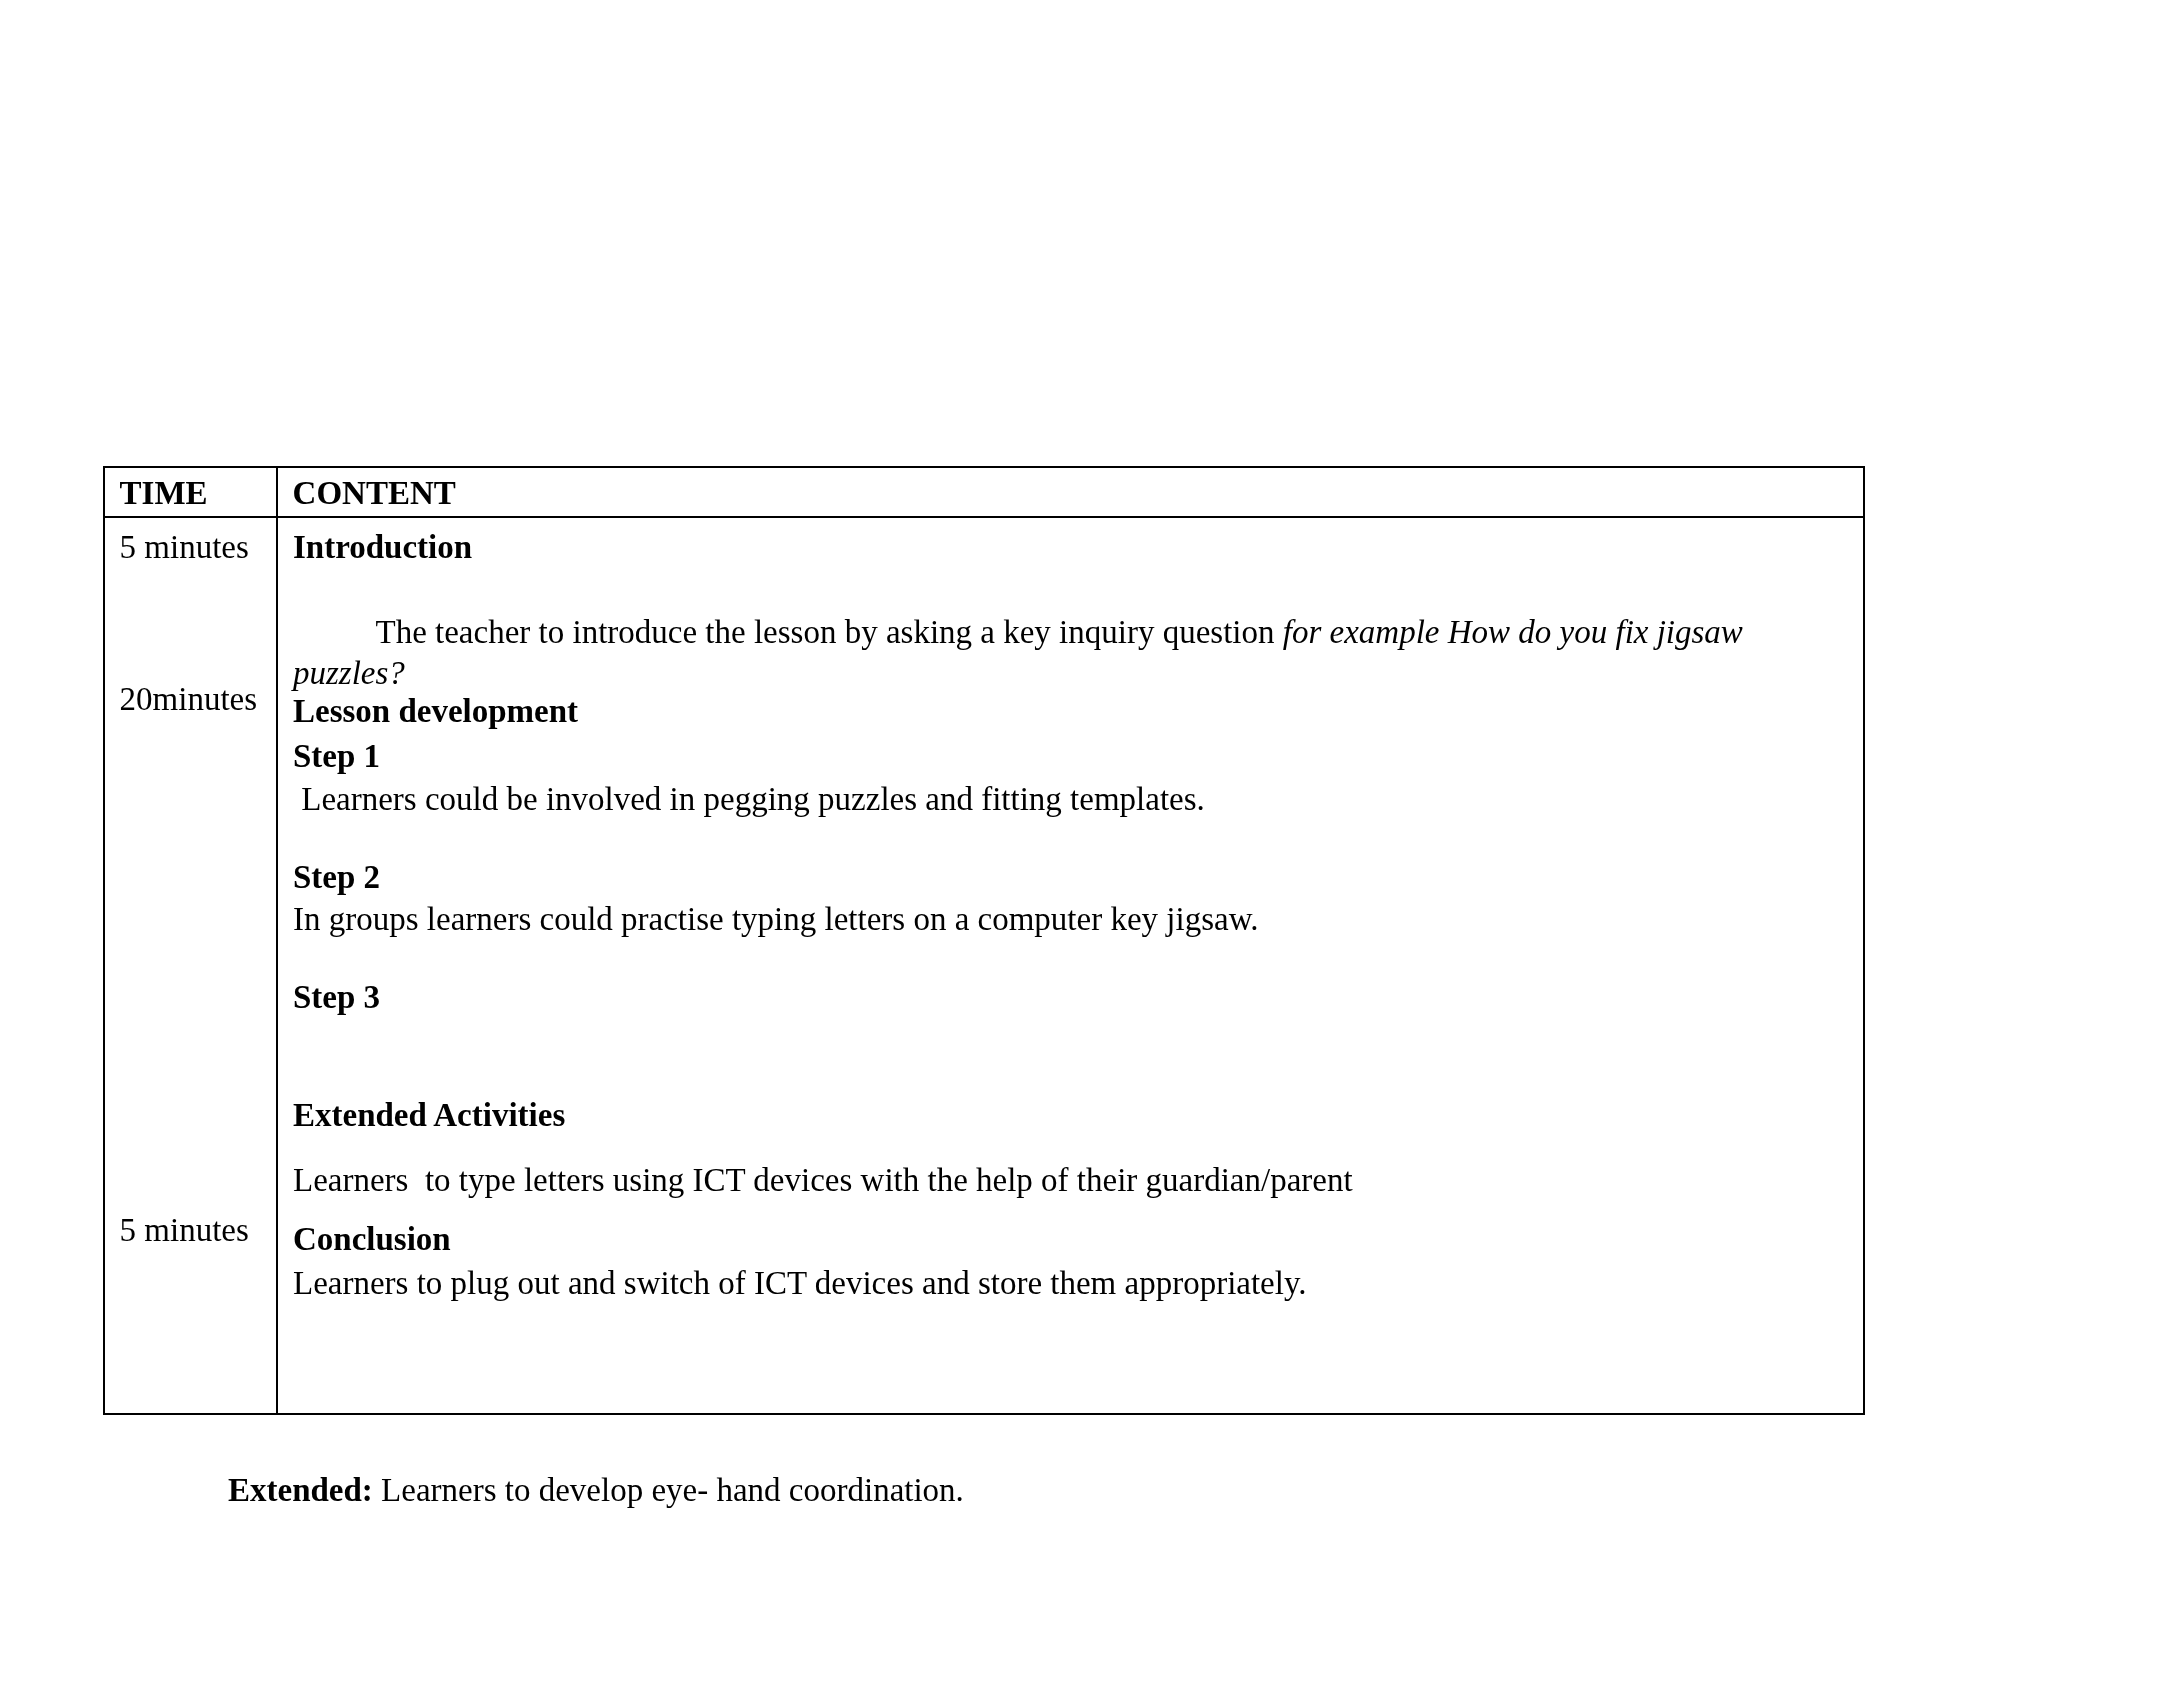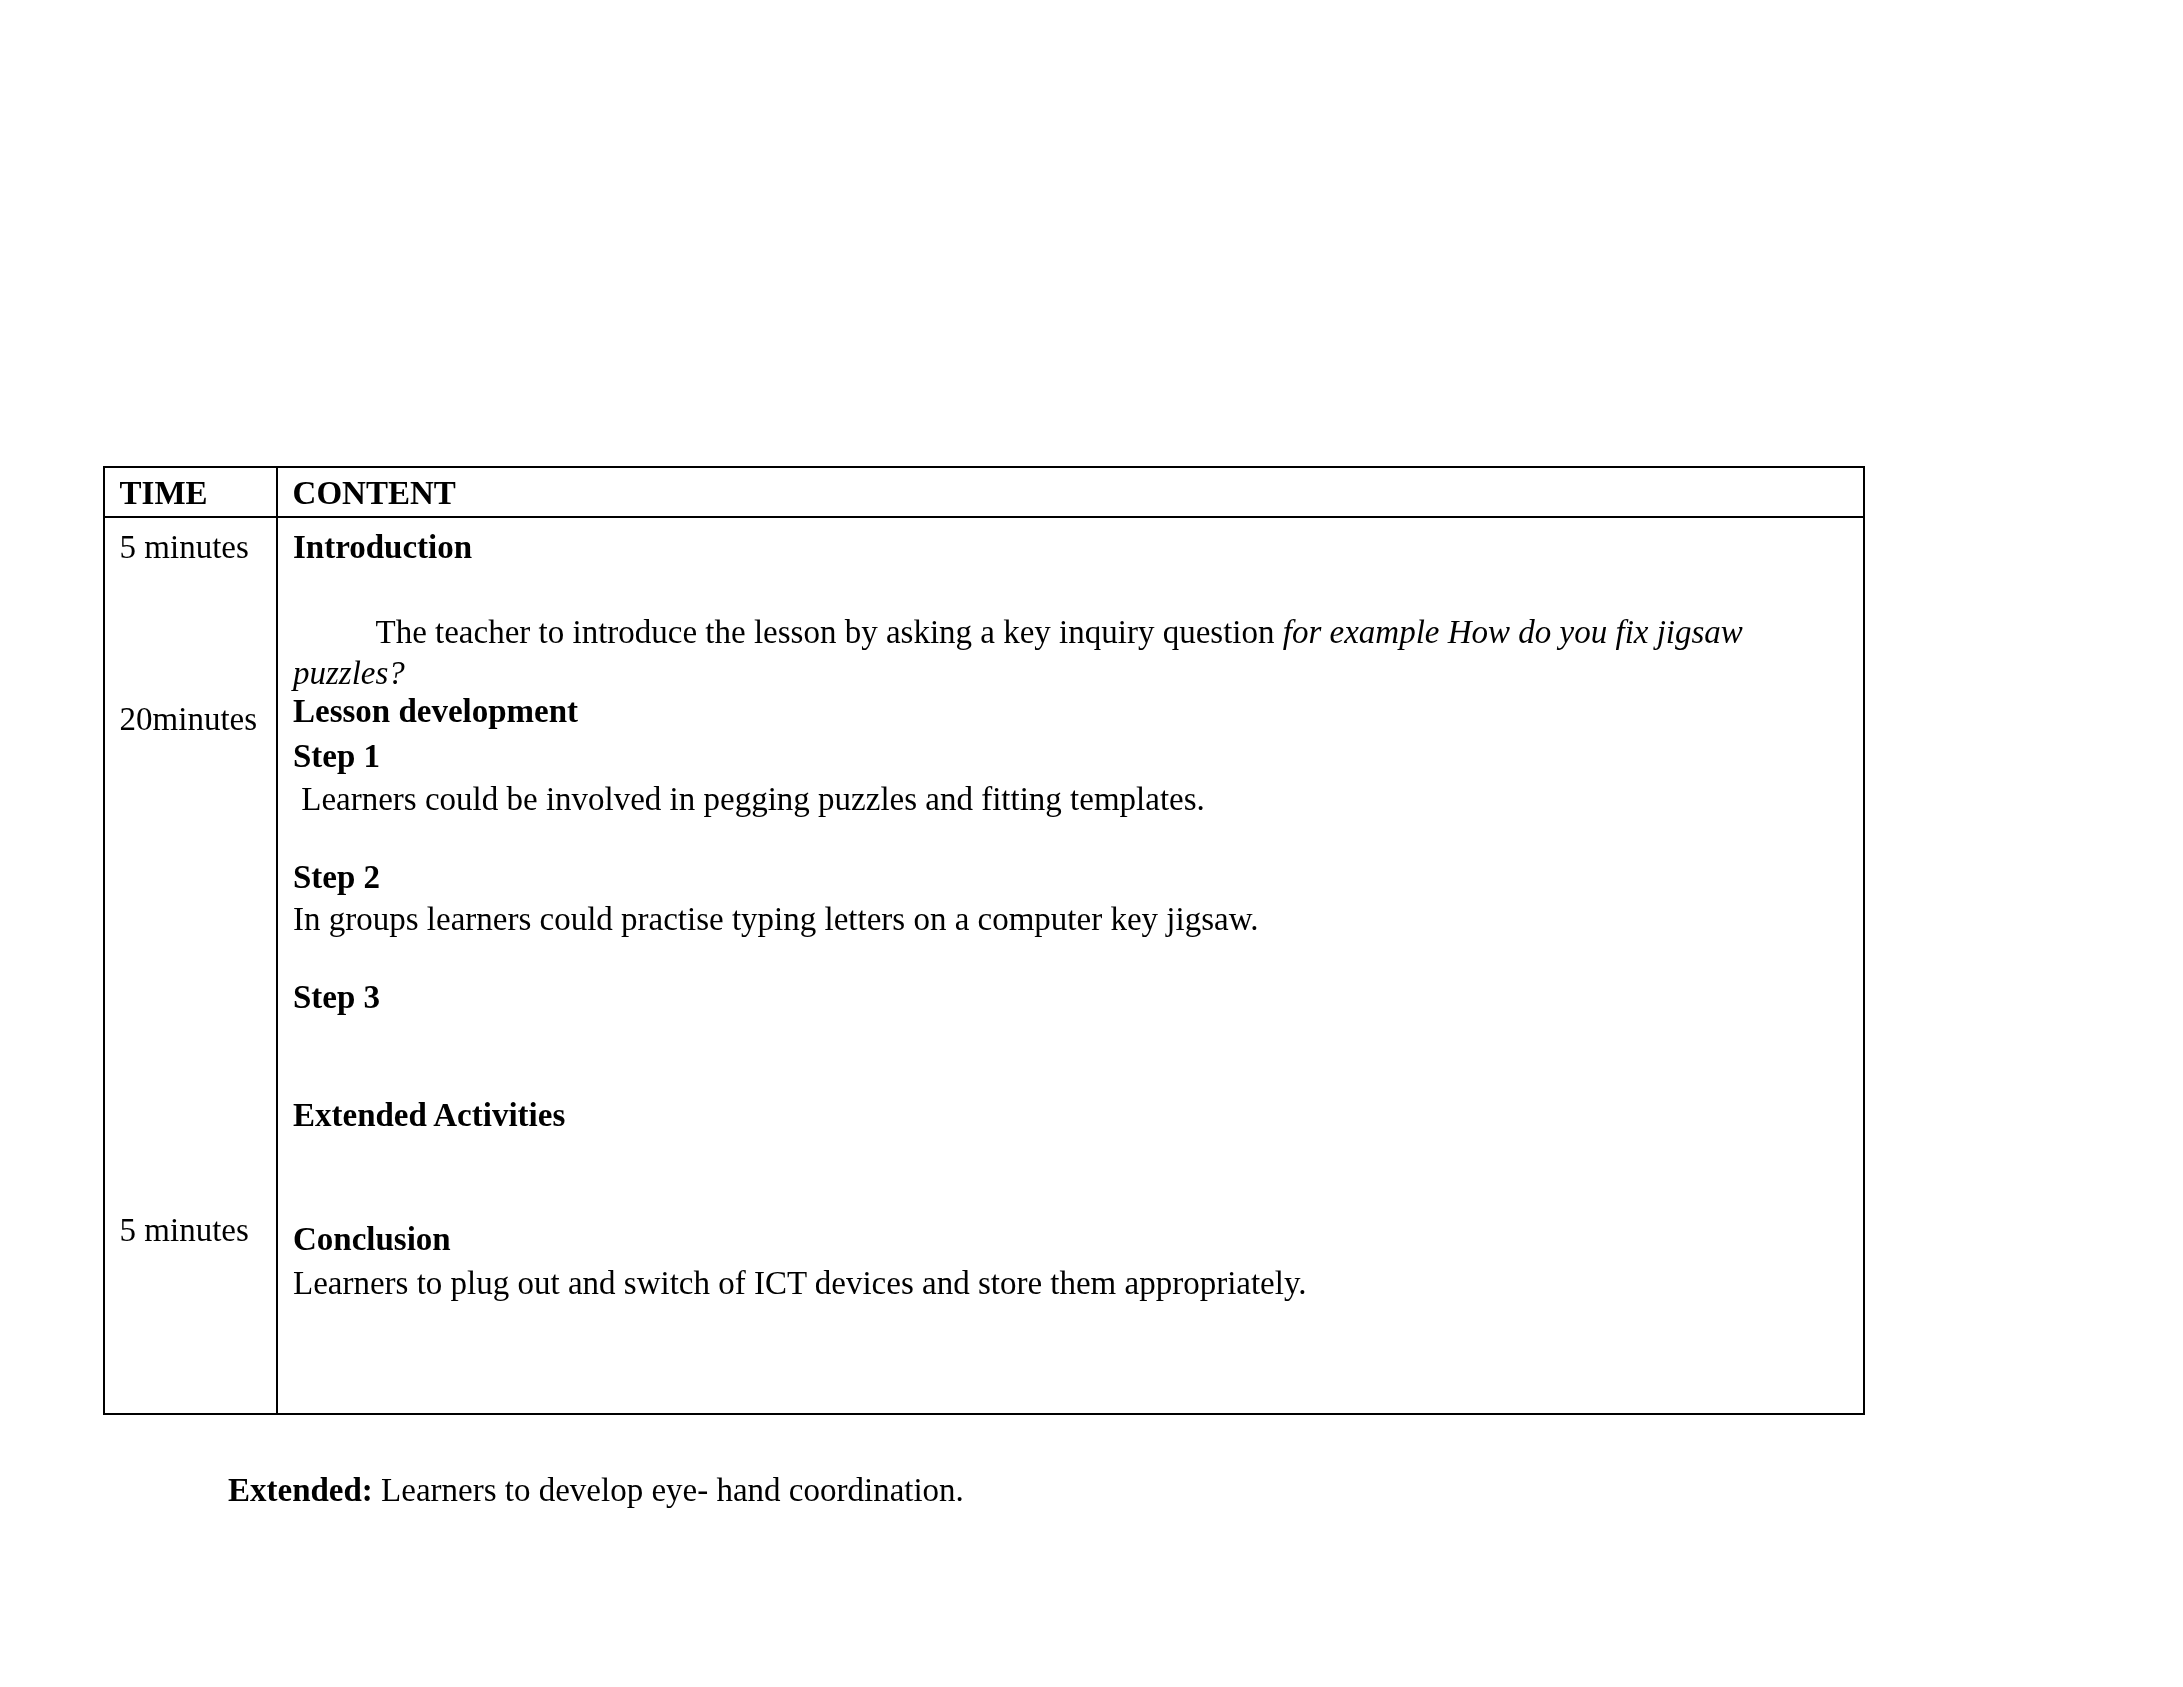--- a/index.html
+++ b/index.html
@@ -89,21 +89,21 @@
 
     <div class="header-row">
       <div class="th time-col">TIME</div>
       <div class="th content-col">CONTENT</div>
     </div>
 
     <div class="body-row">
 
       <div class="time-col">
         <div class="time-label" style="top:9.3px">5 minutes</div>
-        <div class="time-label" style="top:181px">20minutes</div>
+        <div class="time-label" style="top:161px">20minutes</div>
         <div class="time-label" style="top:692px">5 minutes</div>
       </div>
 
       <div class="content-col">
 
         <div class="para bold" style="top:9.3px">Introduction</div>
 
         <div class="para" style="top:53px">
           <span>The teacher to introduce the lesson by asking a key inquiry question </span><span class="italic">for example How do you fix jigsaw puzzles?</span>
         </div>
@@ -116,20 +116,21 @@
 
         <div class="para bold" style="top:339px">Step 2</div>
 
         <div class="para" style="top:381px">In groups learners could practise typing letters on a computer key jigsaw.</div>
 
         <div class="para bold" style="top:459px">Step 3</div>
 
 
         <div class="para bold" style="top:577px">Extended Activities</div>
 
+        <div class="para" style="top:642px">Learners  to type letters using ICT devices with the help of their guardian/parent</div>
 
         <div class="para bold" style="top:701px">Conclusion</div>
 
         <div class="para" style="top:745px">Learners to plug out and switch of ICT devices and store them appropriately.</div>
 
       </div>
     </div>
   </div>
 
   <div class="summary-line">

